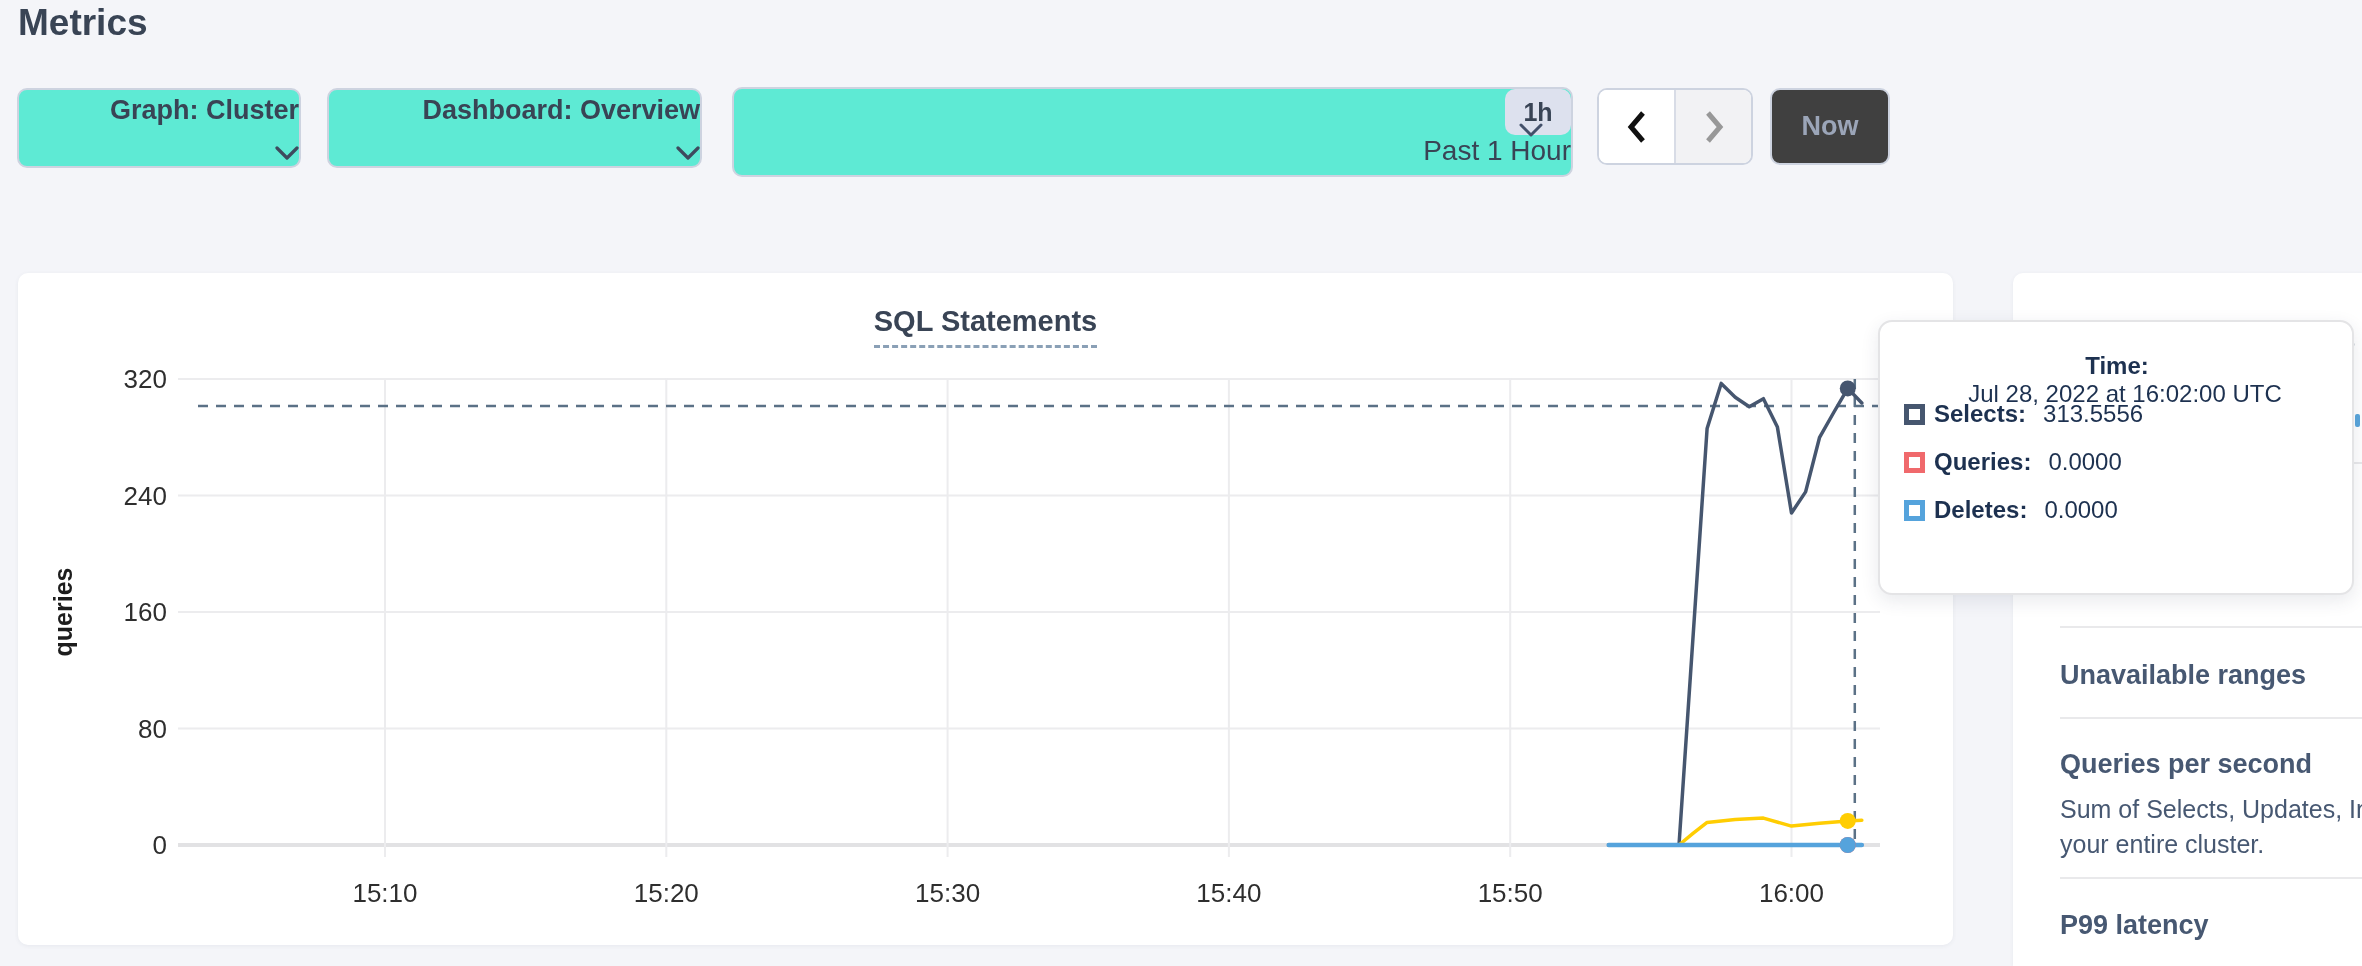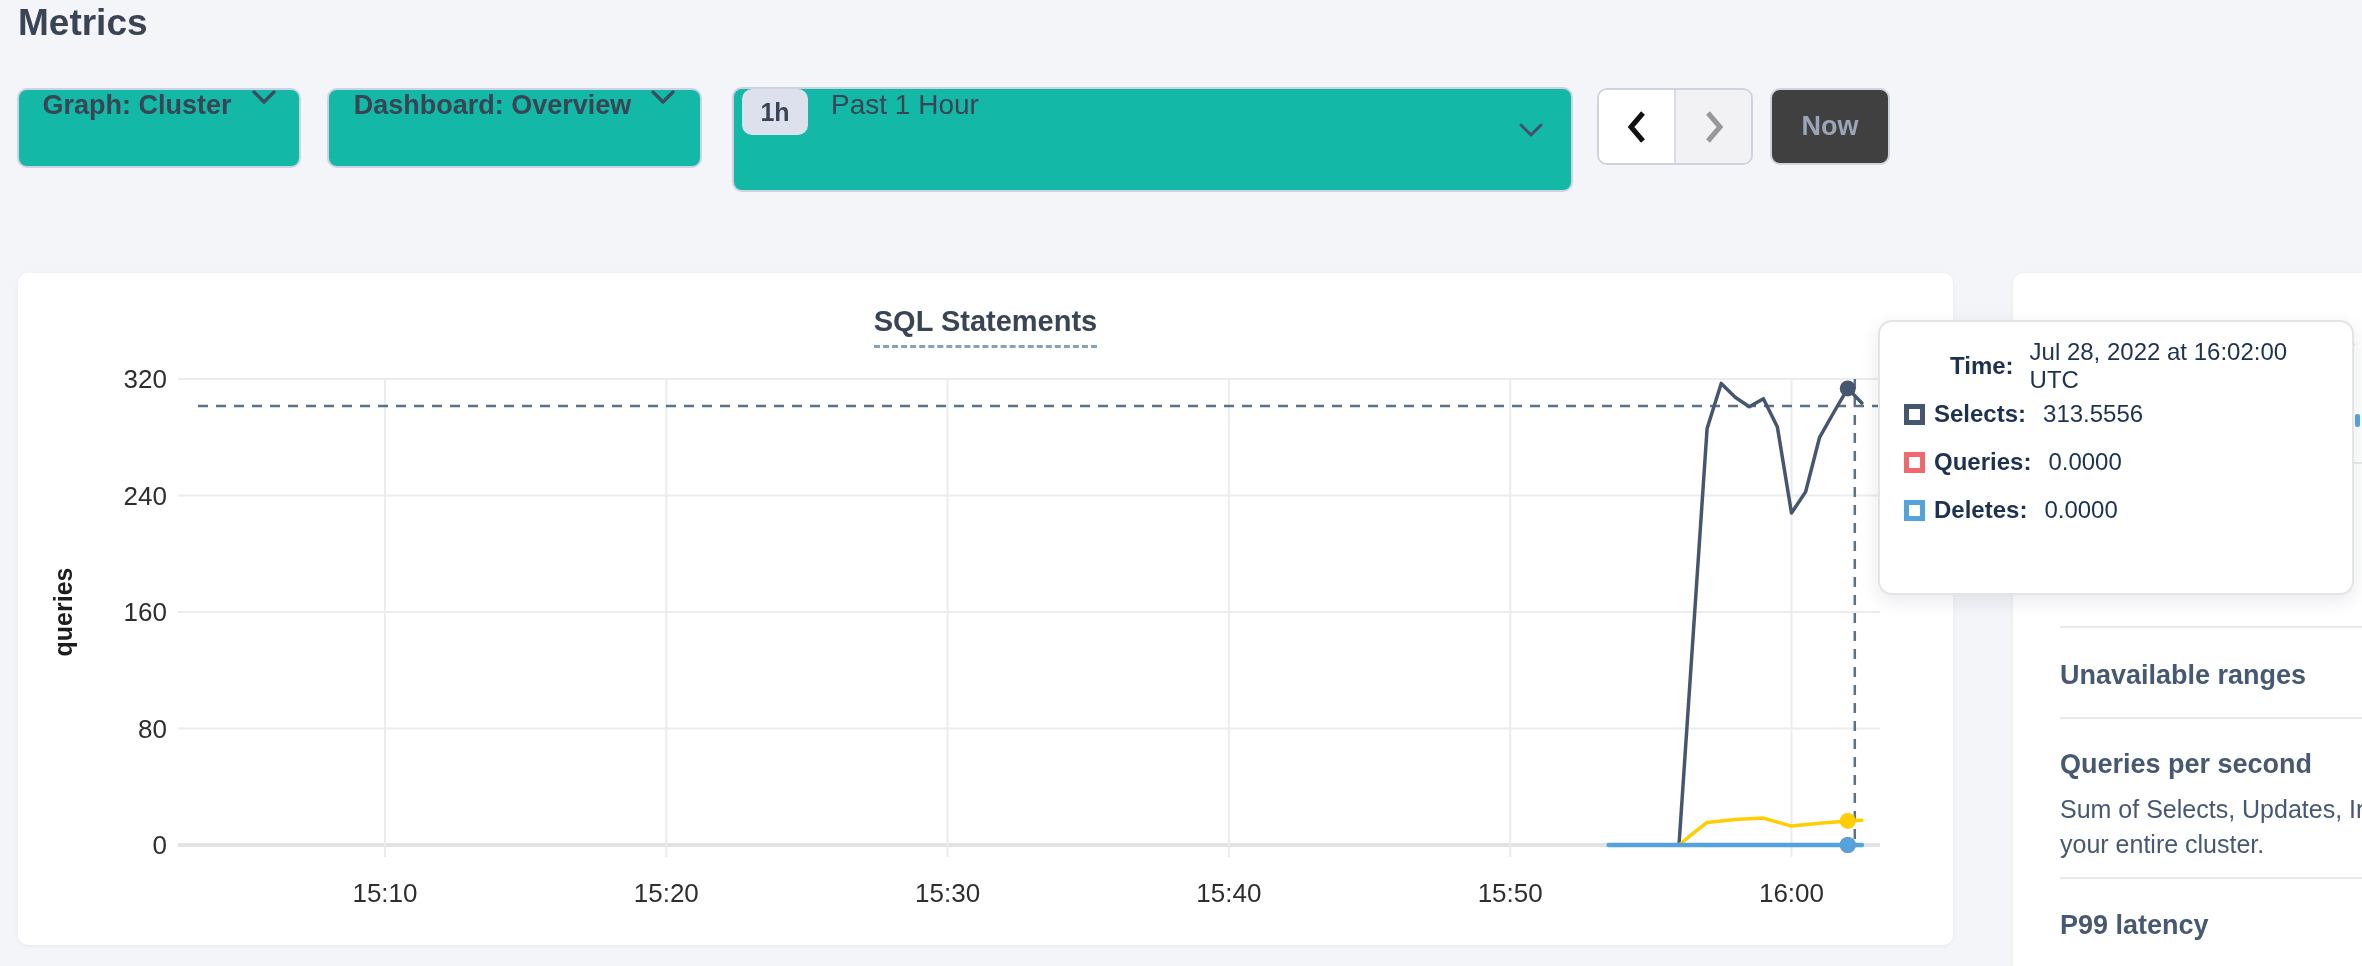--- a/index.html
+++ b/index.html
@@ -10,27 +10,27 @@
     color:#394455;
   }
   
   .page-title{
     position:absolute;left:18px;top:2px;
     font-size:37px;font-weight:600;color:#394455;margin:0;
   }
   
   .ctl{
     position:absolute;top:88px;height:80px;box-sizing:border-box;
-    background:#14b8a6;border:2px solid #cdd3e0;border-radius:10px;
-    display:flex;align-items:flex-start;justify-content:center;
-    font-size:27px;font-weight:700;color:#394455;cursor:pointer;
+    background:#5eead4;border:2px solid #cdd3e0;border-radius:10px;
+    display:flex;align-items:flex-end;justify-content:center;
+    font-size:27px;font-weight:700;color:#394455;cursor:pointer;flex-direction:column;
   }
   .dd-graph{left:17px;width:284px;gap:20px;}
   .dd-dashboard{left:327px;width:375px;gap:20px;}
-  .time-selector{left:732px;width:841px;height:105px;top:87px;justify-content:flex-start;padding-left:8px;font-weight:400;}
+  .time-selector{left:732px;width:841px;height:90px;top:87px;justify-content:flex-start;padding-left:8px;font-weight:400;}
   .time-badge{
     background:#dde1ee;border-radius:10px;width:66px;height:46px;
     display:flex;align-items:center;justify-content:center;
     font-size:25px;font-weight:700;color:#394455;flex:none;
   }
   .time-label{margin-left:23px;font-size:28px;color:#394455;}
   .time-chevron{position:absolute;right:28px;top:34px;}
   .arrow-group{
     position:absolute;left:1597px;top:88px;width:156px;height:77px;box-sizing:border-box;
     border:2px solid #cdd3e0;border-radius:10px;background:#fff;
@@ -71,21 +71,21 @@
   .edge-frag{position:absolute;left:341px;top:49px;width:9px;height:30px;overflow:hidden;font-size:27px;font-weight:700;color:#475872;}
   .edge-frag span{margin-left:-15px;display:inline-block;}
   .edge-frag-blue{position:absolute;left:342px;top:141px;width:5px;height:13px;background:#5aa6db;border-radius:2px;}
   
   .chart-tooltip{
     position:absolute;left:1878px;top:320px;width:476px;height:275px;box-sizing:border-box;
     background:#fff;border:2px solid #e4e4e6;border-radius:14px;
     box-shadow:0 6px 18px rgba(40,50,80,.10);z-index:10;
     padding:30px 20px 0 24px;color:#1d3150;font-size:24px;
   }
-  .tt-time{display:flex;align-items:center;margin-left:46px;height:28px;}
+  .tt-time{display:flex;align-items:center;margin-left:14px;height:28px;flex-direction:column;}
   .tt-time-label{font-weight:700;margin-right:16px;}
   .tt-row{display:flex;align-items:center;margin-top:20px;height:28px;}
   .tt-swatch{width:11px;height:11px;border:5px solid #000;flex:none;margin-right:9px;background:#fff;}
   .tt-label{font-weight:700;margin-right:17px;}
 </style>
 </head>
 <body>
 
 <h1 class="page-title">Metrics</h1>
 

